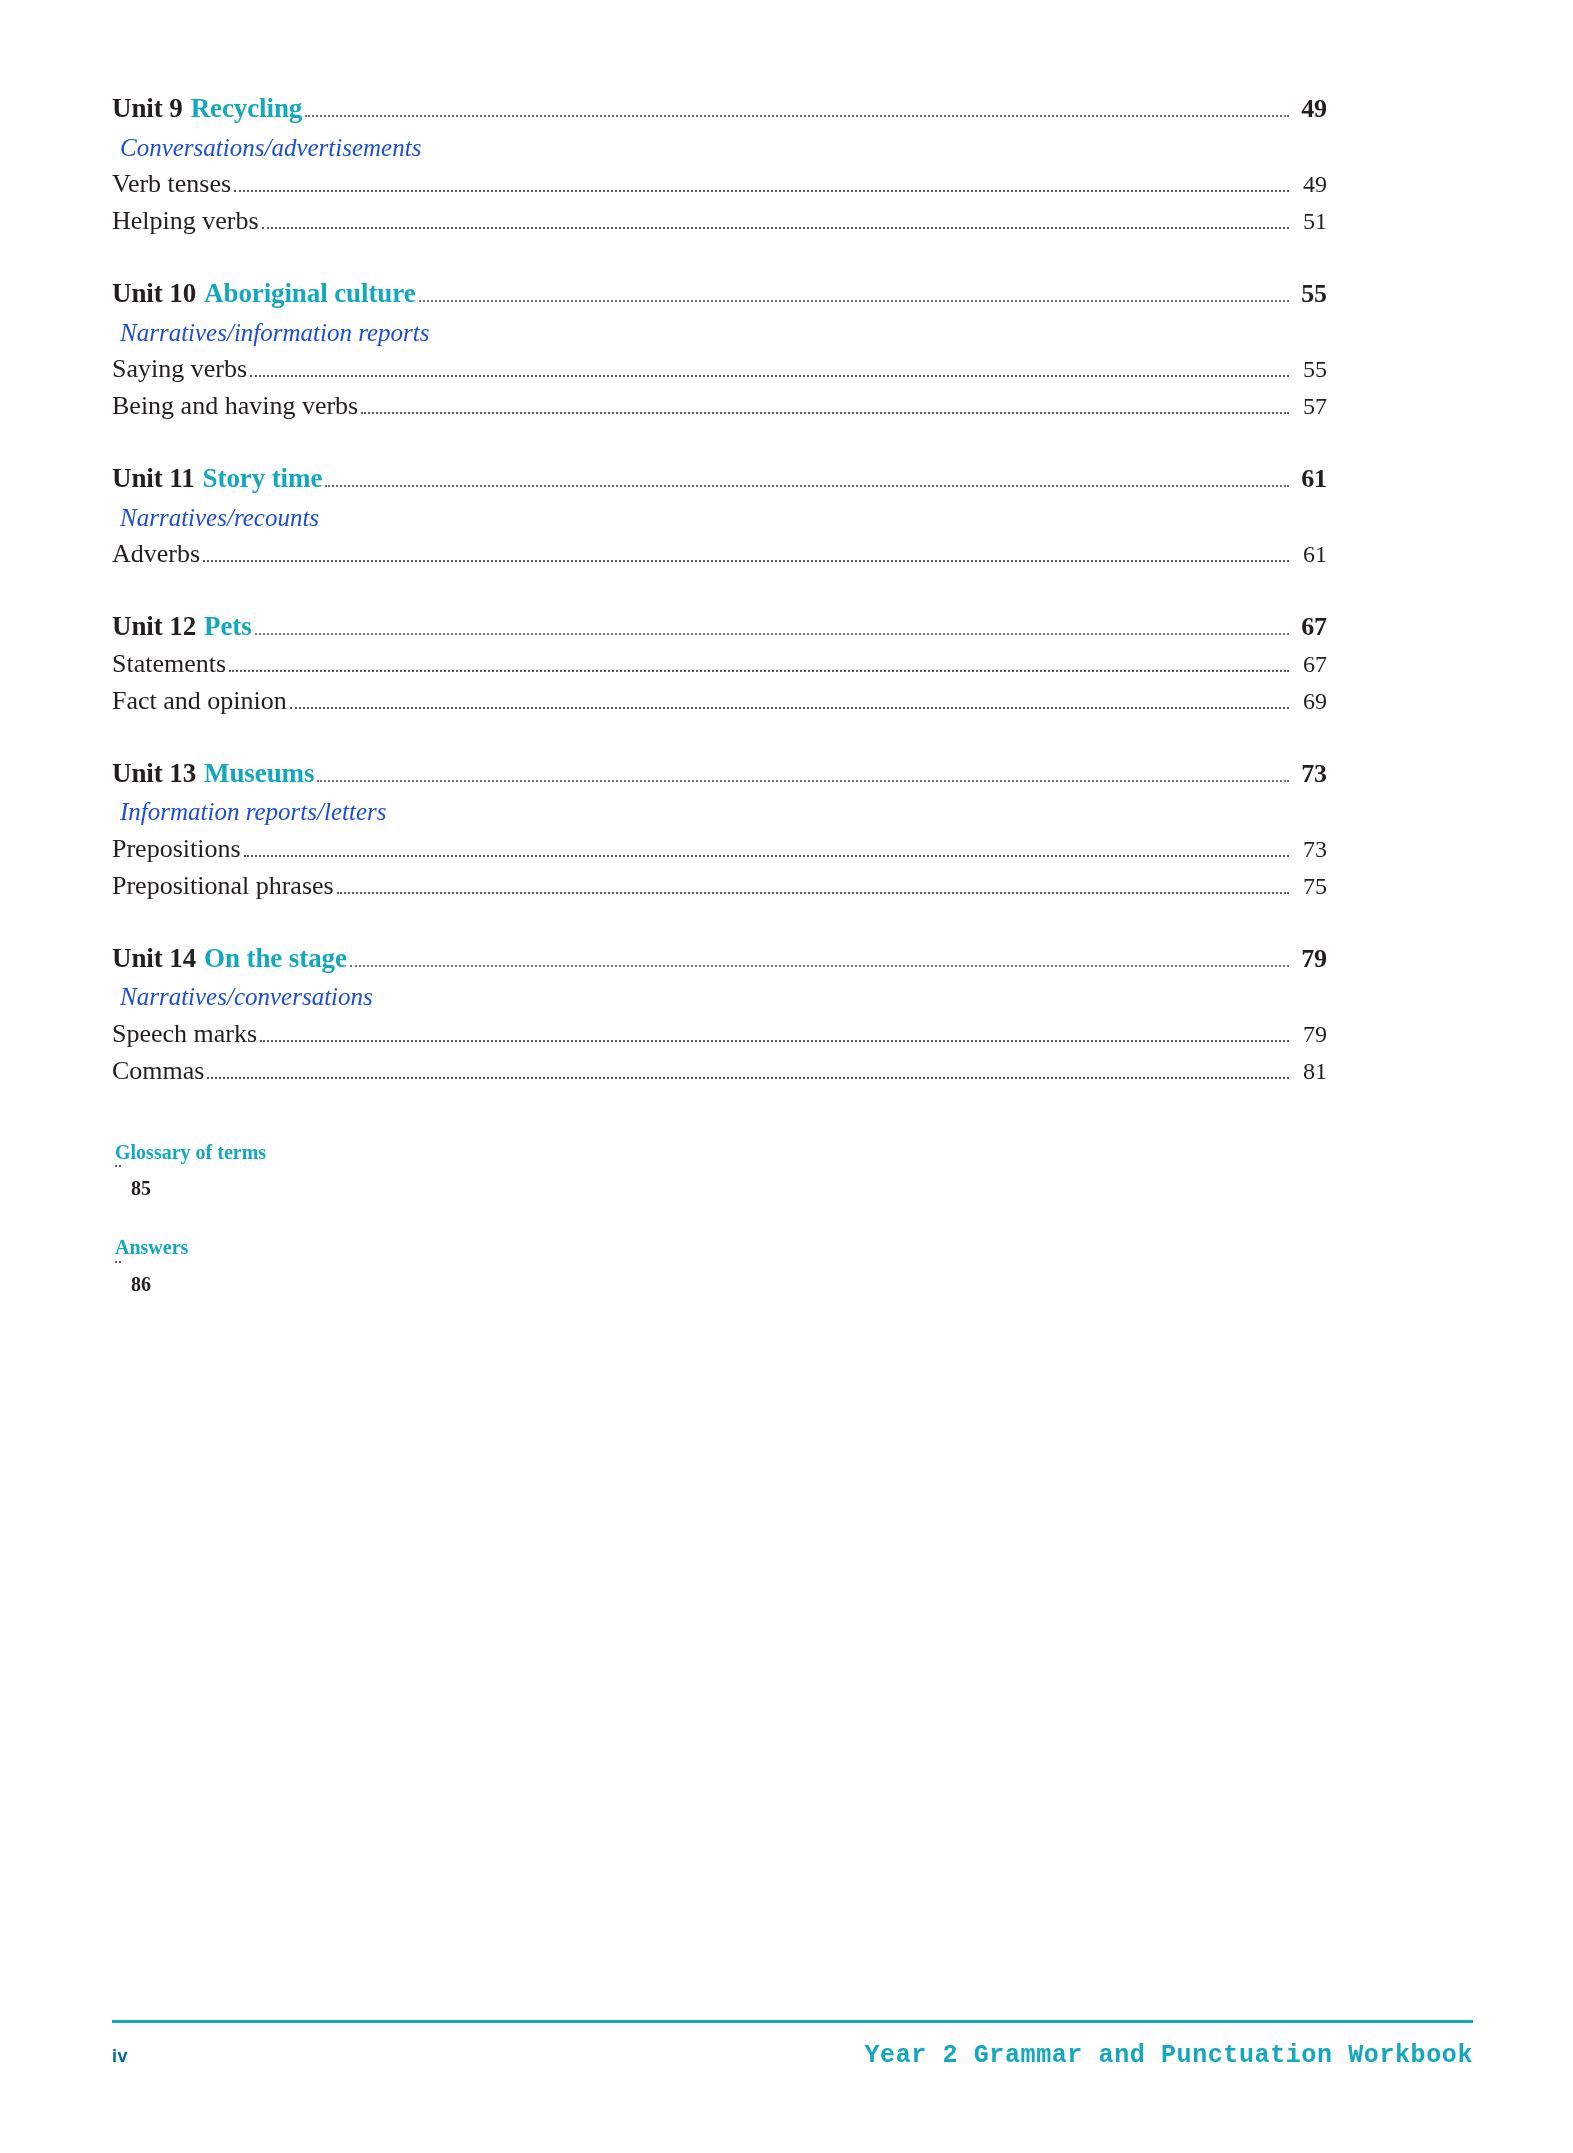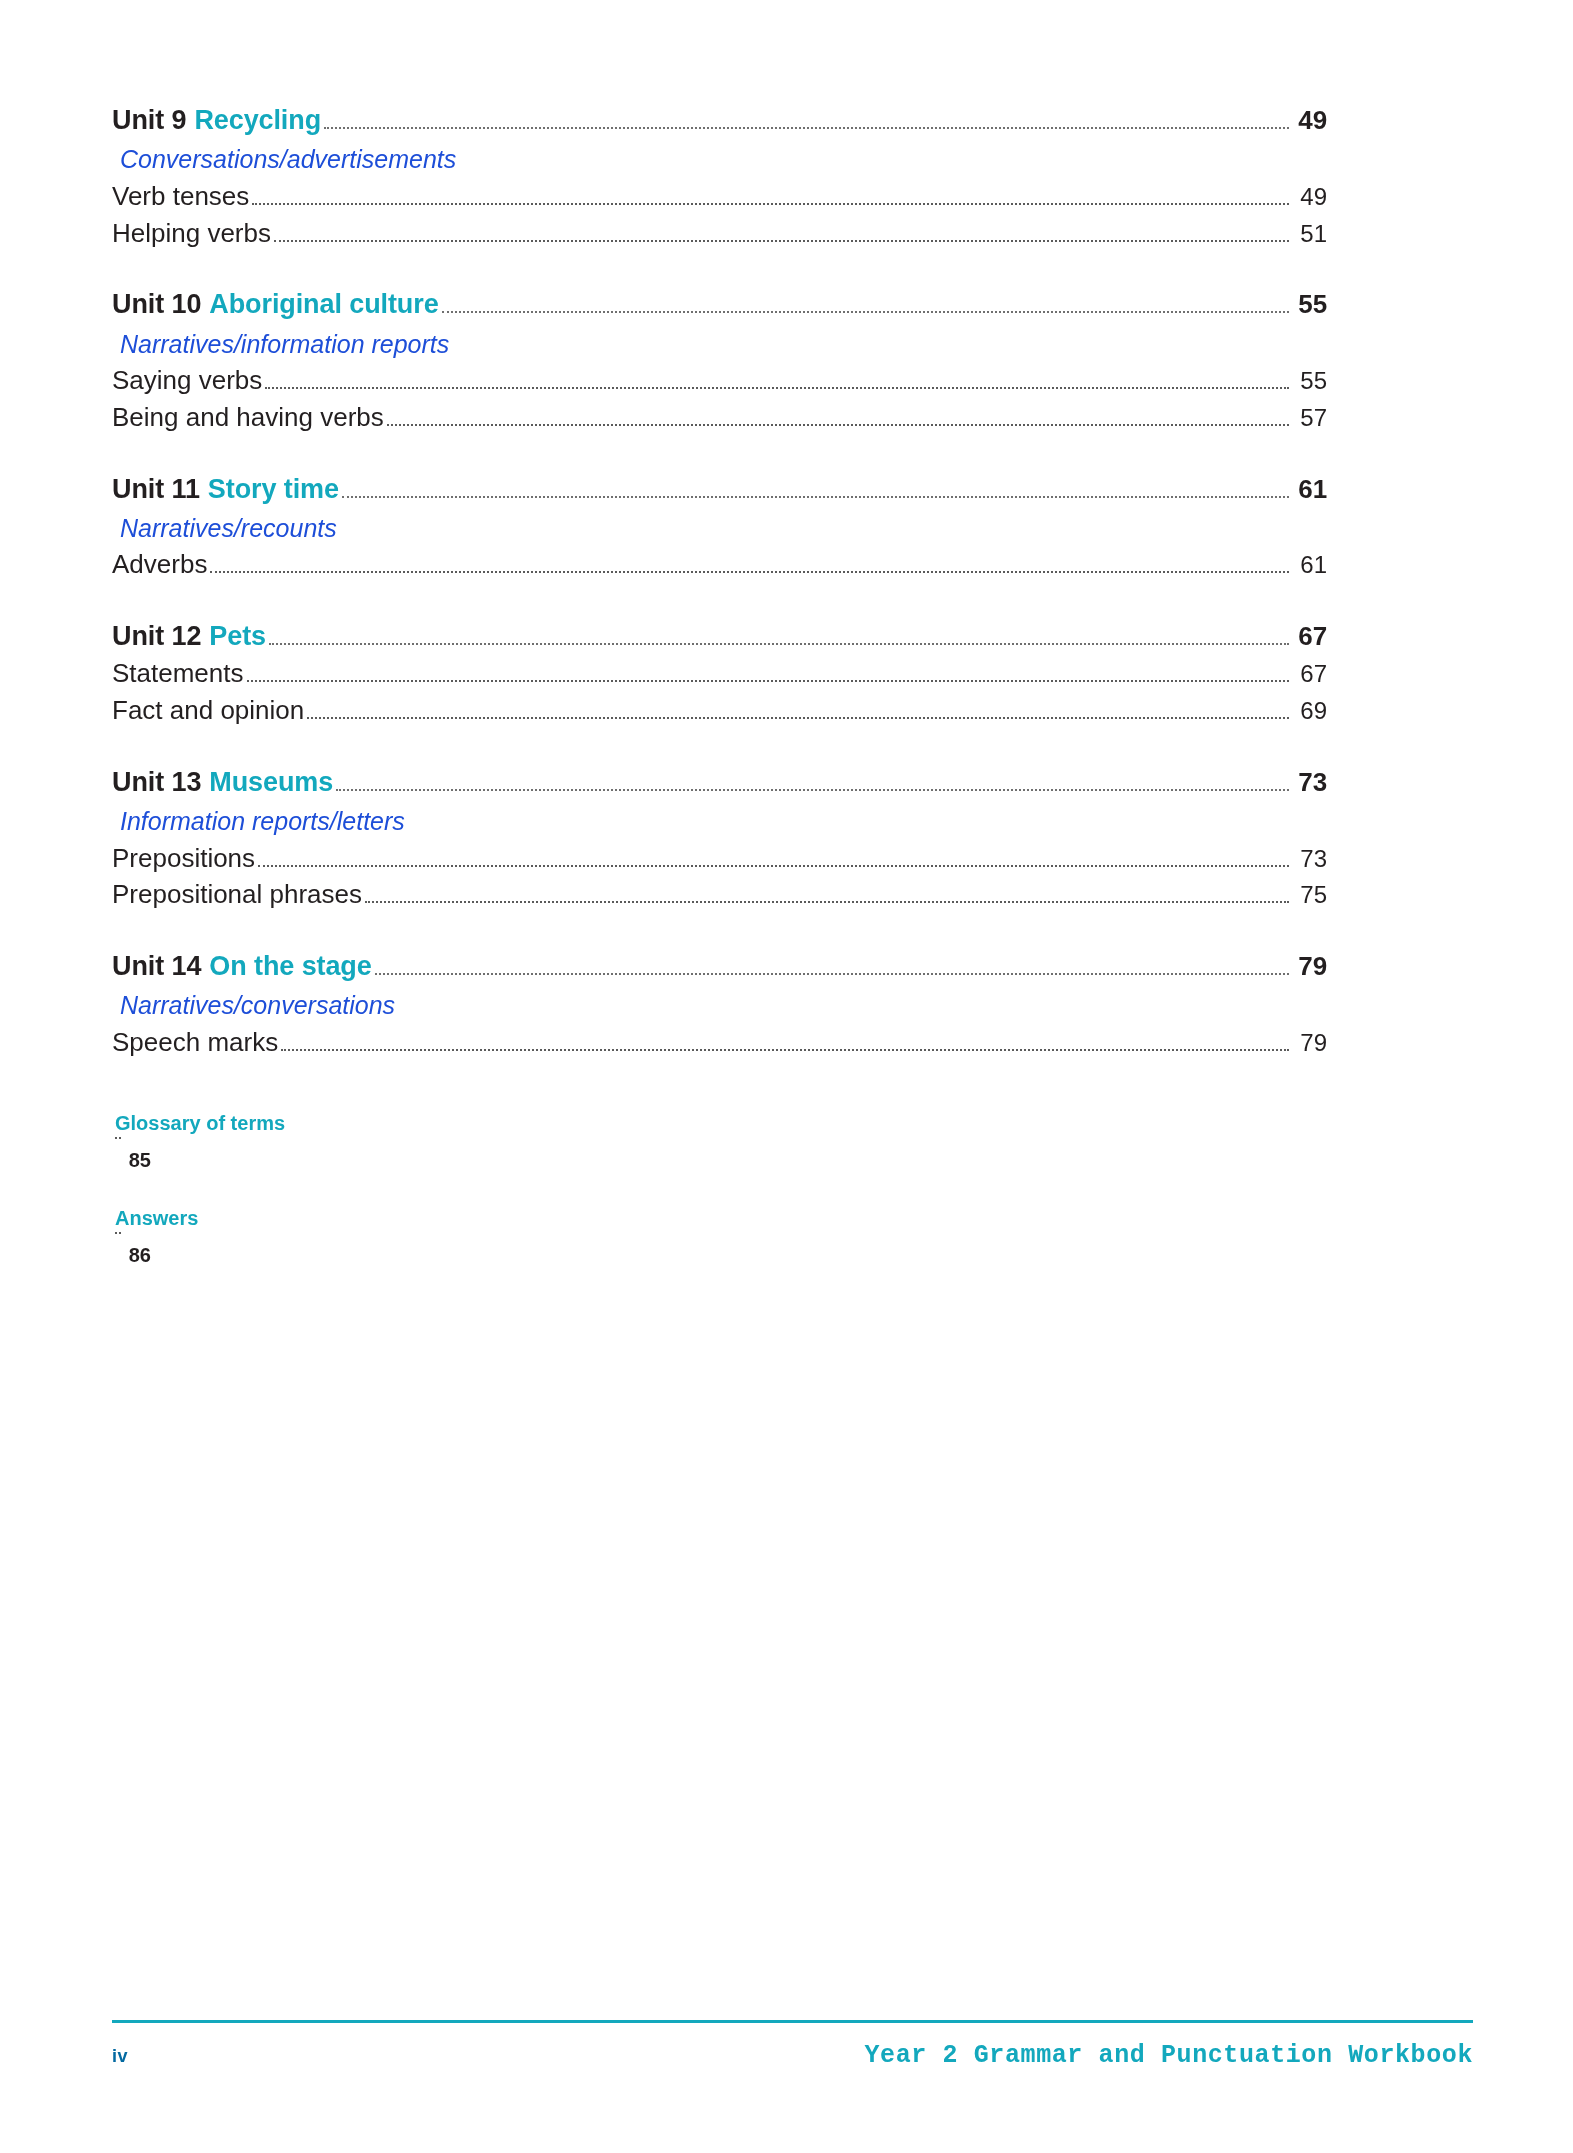--- a/index.html
+++ b/index.html
@@ -18,22 +18,23 @@
   .page {
     position: absolute;
     left: 0;
     top: 0;
     width: 1573px;
     height: 2153px;
   }
   .content {
     position: absolute;
     left: 112px;
-    top: 102px;
+    top: 90px;
     width: 1215px;
+    font-family: Liberation Serif, serif;
   }
   
   .unit-block {
     margin-bottom: 36px;
   }
   .dotline {
     display: flex;
     align-items: baseline;
     width: 100%;
     line-height: 1.34;
@@ -246,20 +247,25 @@
         <span class="unit-title">On the stage</span>
         <span class="leader"></span>
         <span class="pg">79</span>
       </div>
       <div class="genre">Narratives/conversations</div>
       <div class="dotline topic">
         <span>Speech marks</span>
         <span class="leader"></span>
         <span class="pg">79</span>
       </div>
+      <div class="dotline topic">
+        <span>Commas</span>
+        <span class="leader"></span>
+        <span class="pg">81</span>
+      </div>
     </div>
 
     <div class="gap-sm"></div>
 
     <div class="dotline section-line">
       <span>Glossary of terms</span>
       <span class="leader"></span>
       <span class="pg">85</span>
     </div>
 

